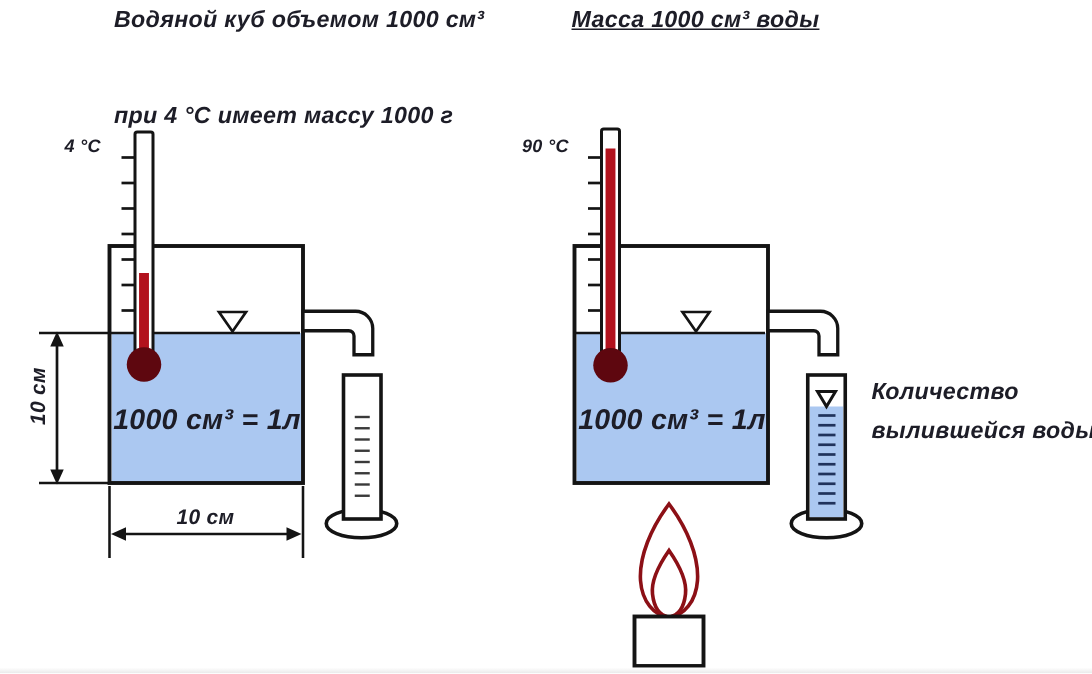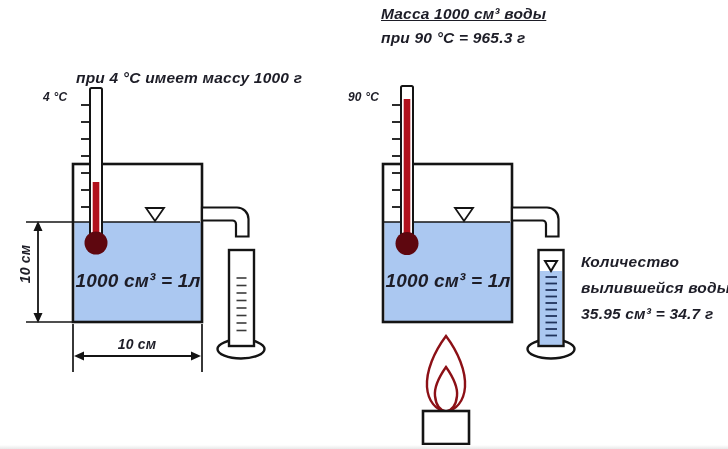--- a/index.html
+++ b/index.html
@@ -129,31 +129,30 @@
         <rect class="mercury" x="403.7" y="99" width="6.6" height="145"></rect>
         <circle class="bulb" cx="407" cy="243.5" r="11.5"></circle>
       </g>
 
       <path class="flame" d="M446,336 C434,352 426,371 427,387 C428,401 436,410.5 446,411.5 C456,410.5 464,401 465,387 C466,371 458,352 446,336 Z"></path>
       <path class="flame" d="M446,367 C439,377 434,387 435,396 C436,405 440,410.5 446,411.5 C452,410.5 456,405 457,396 C458,387 453,377 446,367 Z"></path>
       <rect class="outline" x="423" y="411" width="46" height="33" stroke-width="2.6"></rect>
     </g>
   </svg>
 
+  <div class="lbl cap" style="left:76px; top:5px;">Водяной куб объемом 1000 см³</div>
   <div class="lbl cap" style="left:76px; top:29px;margin-top:40px;">при 4 °С имеет массу 1000 г</div>
   <div class="lbl cap" style="left:381px; top:5px;text-decoration:underline;">Масса 1000 см³ воды</div>
-  <div class="lbl cap" style="left:381px; top:29px;">при 90 °С = 965.3 г</div>
 
   <div class="lbl temp" style="left:43px;  top:90px;">4 °С</div>
   <div class="lbl temp" style="left:348px; top:90px;text-align:right;">90 °С</div>
 
   <div class="lbl vol" style="left:74px;  top:270px; width:128px;">1000 см³ = 1л</div>
   <div class="lbl vol" style="left:384px; top:270px; width:128px;">1000 см³ = 1л</div>
 
   <div class="lbl dim rot" style="left:-4px; top:256px; width:58px;">10 см</div>
   <div class="lbl dim" style="left:105px; top:336px; width:64px;">10 см</div>
 
   <div class="lbl note" style="left:581px; top:253px;">Количество</div>
   <div class="lbl note" style="left:581px; top:279px;">вылившейся воды</div>
-  <div class="lbl note" style="left:581px; top:305px;">35.95 см³ = 34.7 г</div>
 
   <div class="bottom-shadow"></div>
 </div>
 
 </body></html>

